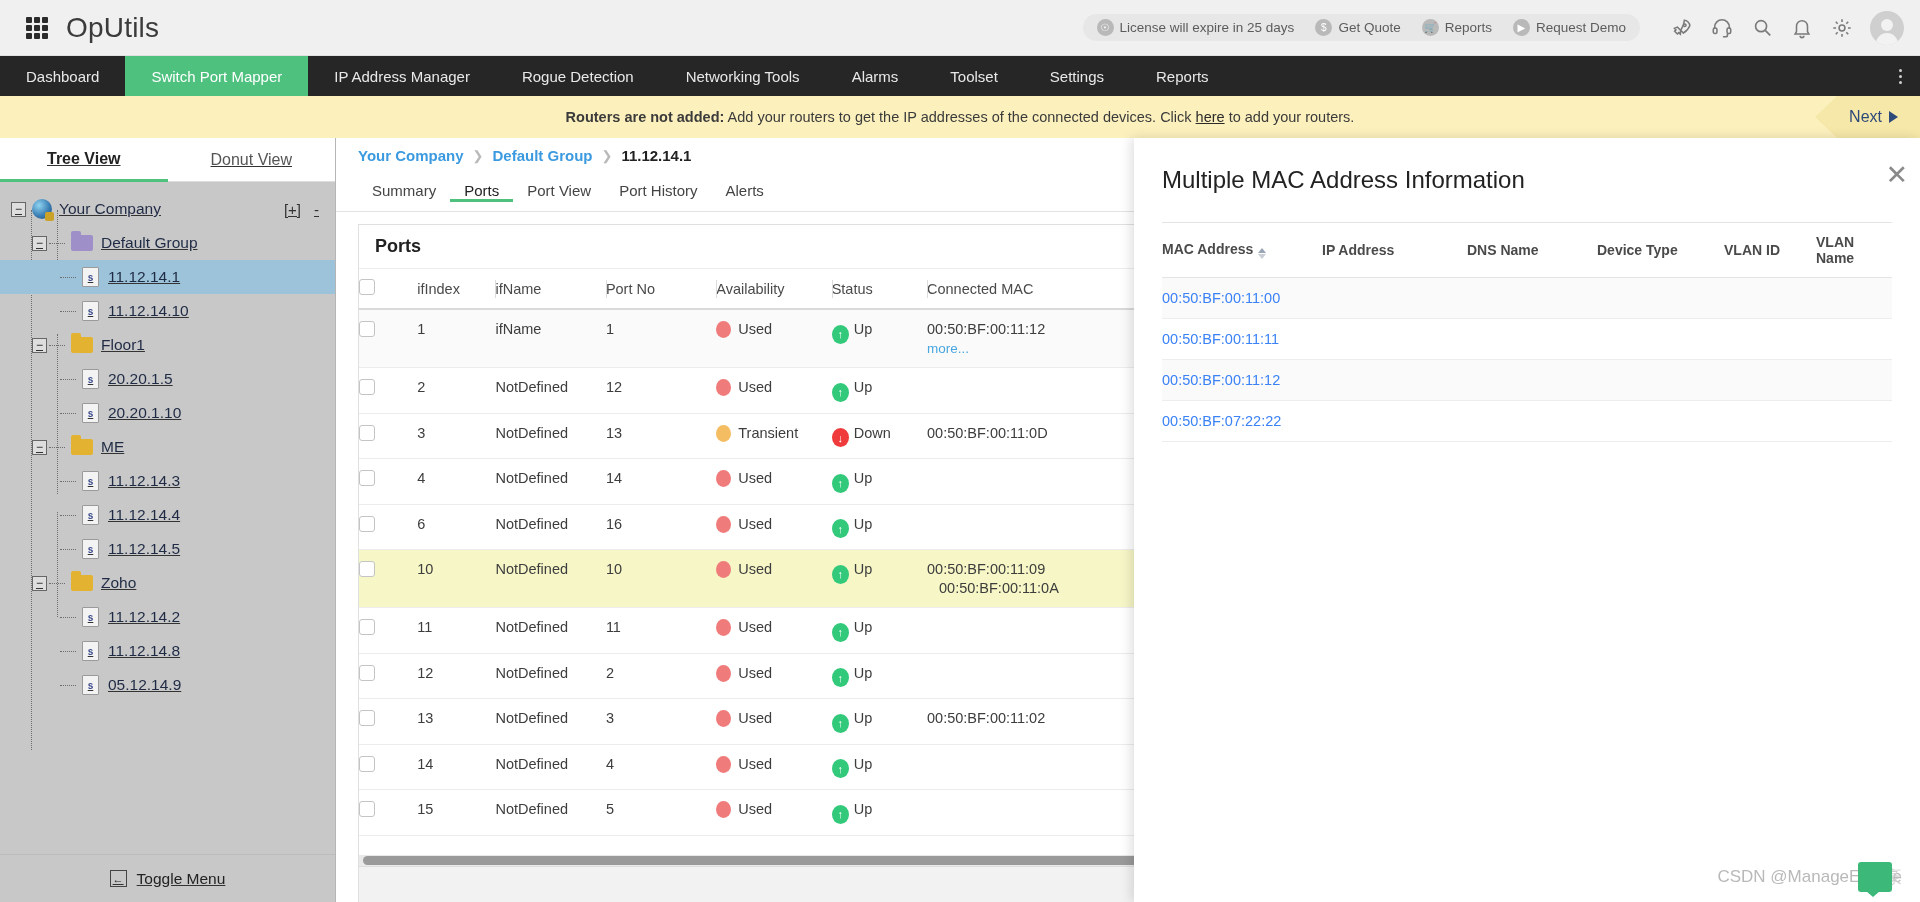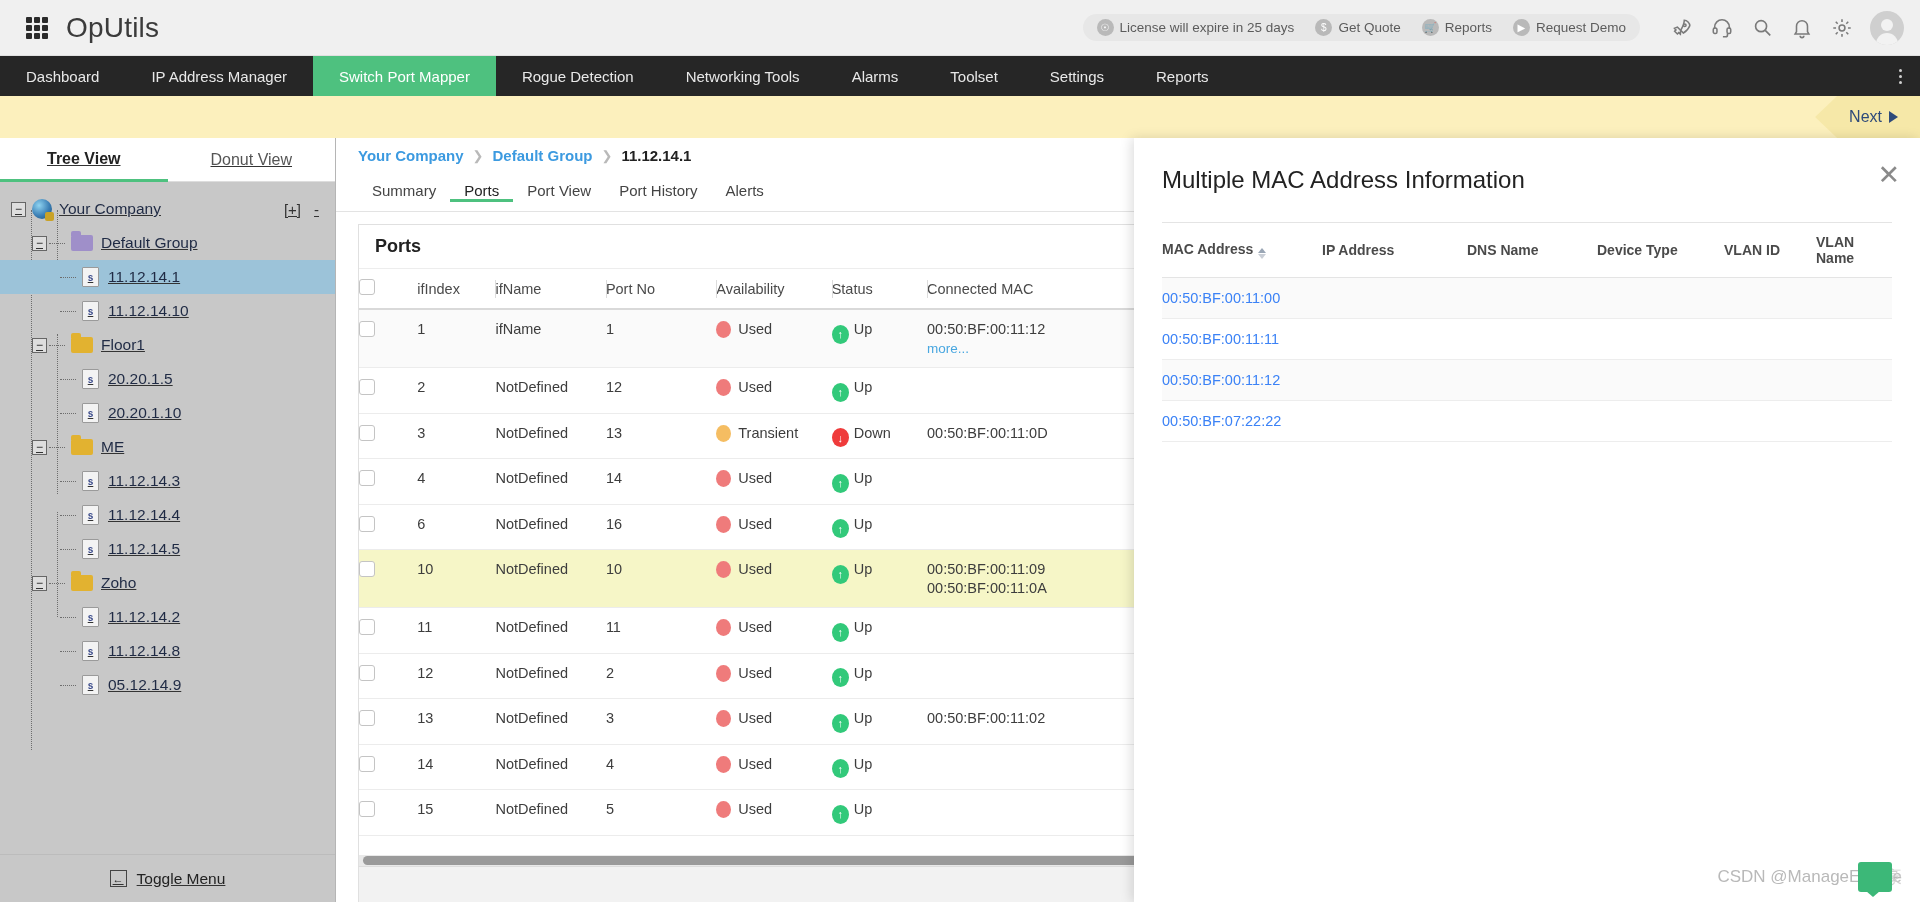--- a/index.html
+++ b/index.html
@@ -248,42 +248,42 @@
   .dot{width:15px;height:17px;border-radius:50%;display:inline-block;vertical-align:-4px;margin-right:7px;}
   .dot.red{background:#ef7b7b;}
   .dot.orange{background:#f5bd62;}
   .arr{
     width:17px;height:19px;border-radius:50%;display:inline-flex;align-items:center;justify-content:center;
     color:#fff;font-size:11px;vertical-align:-4px;margin-right:5px;font-weight:bold;
   }
   .arr.up{background:#32c97a;}
   .arr.down{background:#ef3b3b;}
   .morelnk{color:#49a7e0;cursor:pointer;font-size:13.5px;display:block;margin-top:4px;}
-  .mac2{display:block;margin-top:3px;}
+  .mac2{display:block;margin-top:3px;margin-left:12px;}
   .hscroll{
     height:11px;background:#e9e9e9;margin:0;position:relative;
   }
   .hscroll .thumb{position:absolute;left:4px;top:1px;height:9px;width:800px;background:#9a9a9a;border-radius:5px;}
   .pager {
     height:36px;background:#f2f2f2;border-top:1px solid #ddd;border-left:1px solid #e0e0e0;border-right:1px solid #e0e0e0;
     display:flex;align-items:center;justify-content:flex-end;gap:10px;padding:0 18px;
     margin:0 22px;font-size:14px;color:#666;
   }
   .pgbtn{color:#9a9a9a;font-size:15px;cursor:pointer;letter-spacing:-1px;}
   .pgsep{width:1px;height:18px;background:#d5d5d5;}
   .pgin{width:34px;height:20px;border:1px solid #b9b9b9;background:#fff;font-size:13px;text-align:center;color:#333;}
 
   
   .slide {
     position:absolute;right:0;top:0;bottom:0;width:786px;
     background:#fff;box-shadow:-3px 0 11px rgba(0,0,0,.13);
     z-index:5;display:flex;flex-direction:column;
   }
   .slide-head{
-    display:flex;align-items:flex-start;padding:28px 20px 0 28px;text-align:right;
+    display:flex;align-items:flex-start;padding:28px 12px 0 28px;text-align:right;
   }
   .slide-title{font-size:24px;color:#222;font-weight:normal;}
   .slide-close{
     margin-left:auto;font-size:27px;color:#8a8a8a;line-height:.7;cursor:pointer;font-weight:300;
   }
   .slide-tbl{margin:28px 28px 0 28px;}
   table.macs{width:100%;border-collapse:collapse;font-size:14.5px;}
   table.macs th{
     text-align:left;font-weight:bold;color:#4a4a4a;font-size:14px;
     padding:11px 0;border-bottom:1px solid #e4e4e4;border-top:1px solid #e4e4e4;
@@ -383,38 +383,41 @@
       <div class="avatar-inner">
         <span class="head"></span>
           <span class="body"></span>
       </div>
     </div>
   </div>
 </div>
 
 <div class="nav">
   <div class="nav-item">Dashboard</div>
+  <div class="nav-item active">Switch Port Mapper</div>
   <div class="nav-item">IP Address Manager</div>
-  <div class="nav-item active">Switch Port Mapper</div>
   <div class="nav-item">Rogue Detection</div>
   <div class="nav-item">Networking Tools</div>
   <div class="nav-item">Alarms</div>
   <div class="nav-item">Toolset</div>
   <div class="nav-item">Settings</div>
   <div class="nav-item">Reports</div>
   <div class="nav-more">
     <span class="dots-v">
         <i></i>
         <i></i>
         <i></i>
       </span>
   </div>
 </div>
 
 <div class="banner">
+  <div>
+    <b>Routers are not added:</b><span> Add your routers to get the IP addresses of the connected devices. Click </span><a>here</a><span> to add your routers.</span>
+  </div>
   <div class="banner-next">
     <span>Next</span>
     <span class="tri"></span>
   </div>
 </div>
 
 <div class="workspace">
 
   <div class="sidebar">
     <div class="side-tabs">

